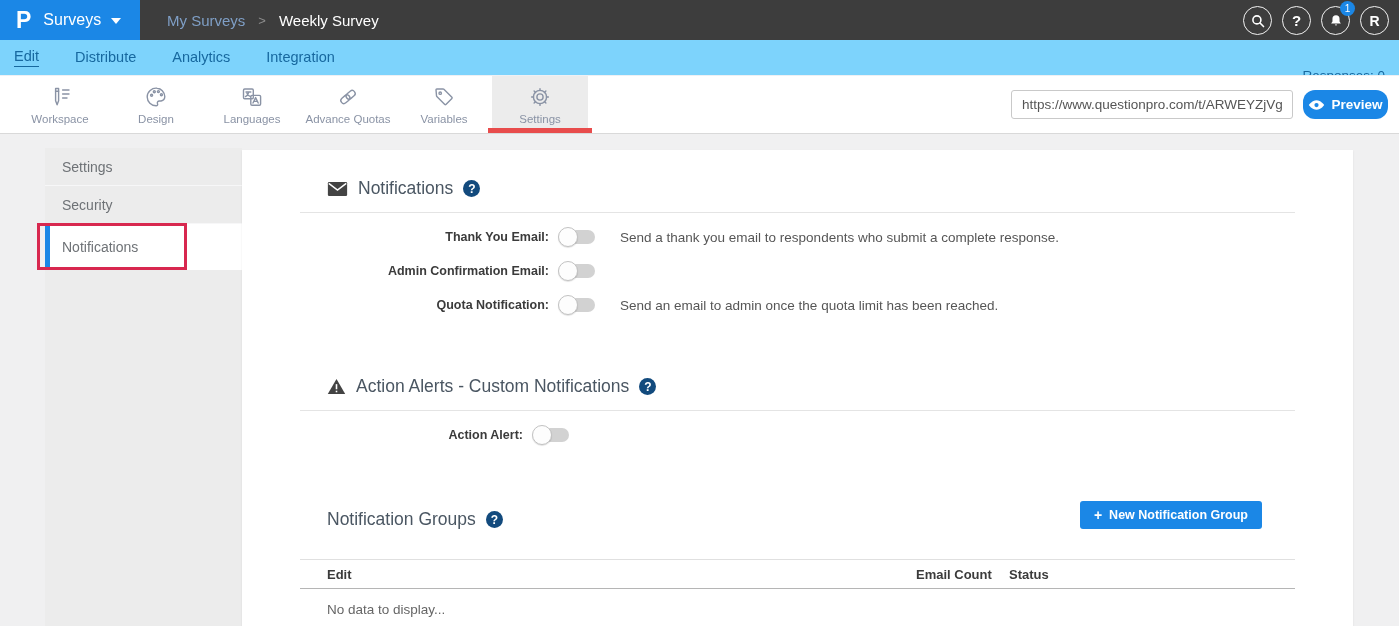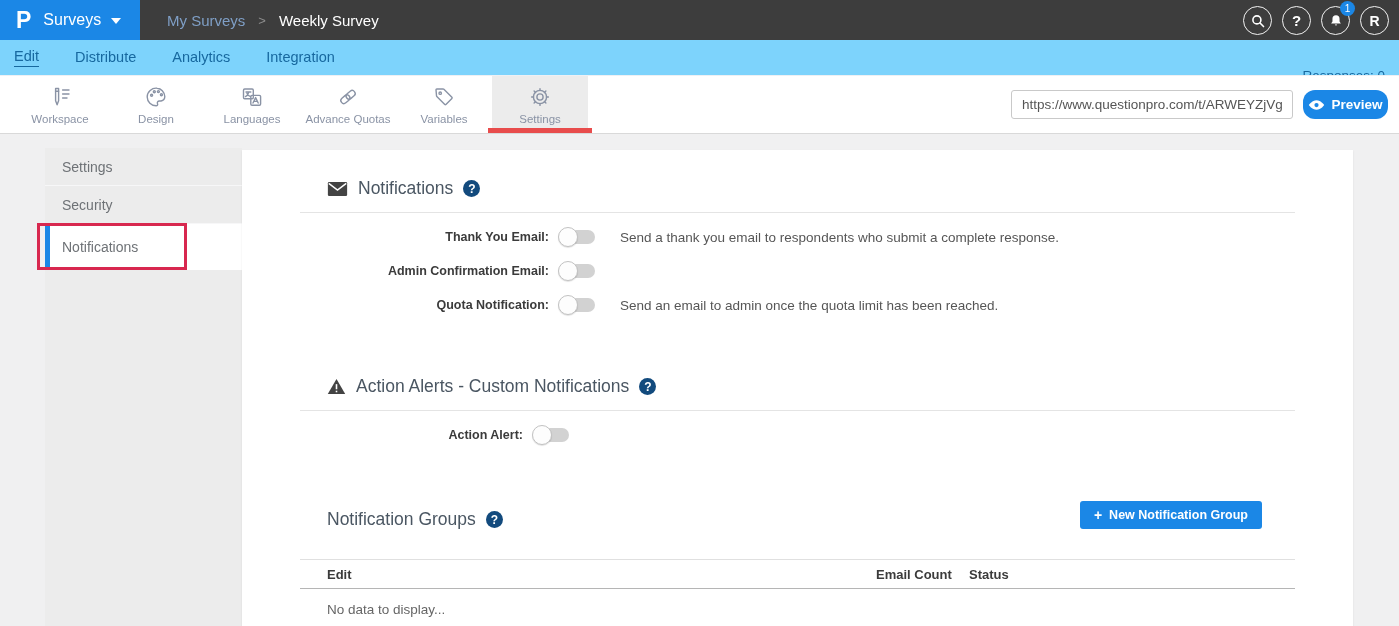--- a/index.html
+++ b/index.html
@@ -65,21 +65,21 @@
   .toggle { position:relative; width:34px; height:14px; background:#d2d2d2; border-radius:8px; margin-left:12px; cursor:pointer; flex-shrink:0; }
   .toggle .knob { position:absolute; left:-3px; top:-3.5px; width:20px; height:20px; background:#fdfdfd; border:1px solid #c2c2c2; border-radius:50%; box-shadow:0 1px 1px rgba(0,0,0,0.12); }
   .toggle-desc { margin-left:25px; font-size:13.5px; color:#565656; }
 
   .groups-head { display:flex; align-items:center; margin-top:47px; padding-left:27px; position:relative; }
   .groups-title { font-size:17.5px; color:#4a5662; margin-right:10px; }
   .new-group-btn { position:absolute; right:33px; top:-8px; height:28px; padding:0 14px; background:#1b87e6; border:none; border-radius:3px; color:#fff; font-size:12.5px; font-weight:bold; display:flex; align-items:center; gap:7px; cursor:pointer; font-family:"Liberation Sans",sans-serif; }
   .plus { font-size:14px; font-weight:bold; }
 
   .table-head { display:flex; margin-top:29px; border-top:1px solid #e0e0e0; border-bottom:1px solid #b5b5b5; height:30px; align-items:center; padding-left:27px; font-size:13px; font-weight:bold; color:#3b3b3b; }
-  .th-name { width:549px; } .th-email { width:93px; } .th-status { flex:1; }
+  .th-name { width:549px; } .th-email { width:93px;margin-left:40px; } .th-status { flex:1; }
   .empty-msg { padding-left:27px; margin-top:13px; font-size:13.5px; color:#666; }
 
   .seg-gap { margin-top:44px; }
 </style>
 </head>
 <body>
 
 <div id="app">
 
   <div class="topbar">

